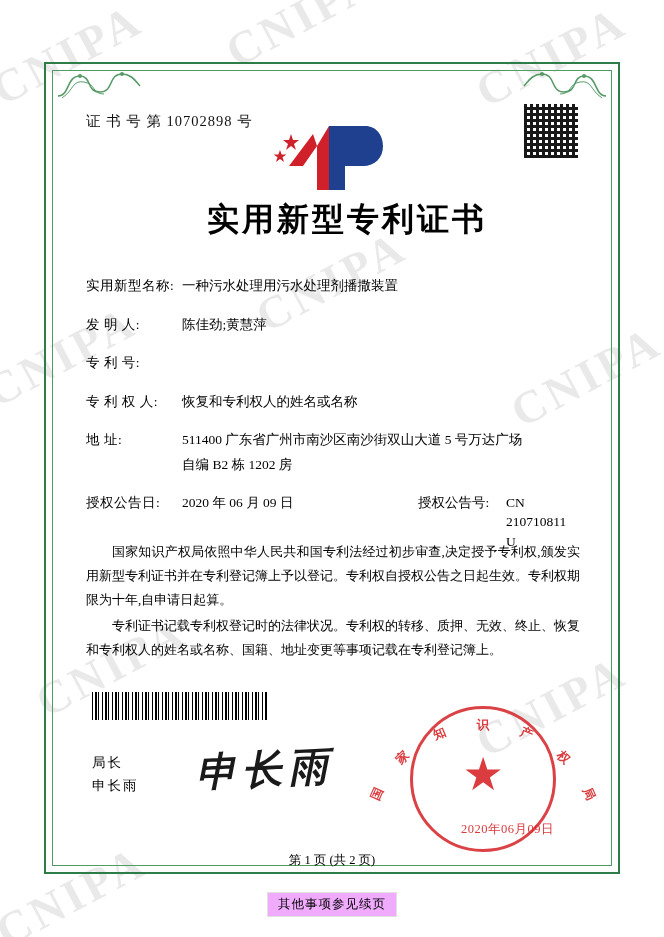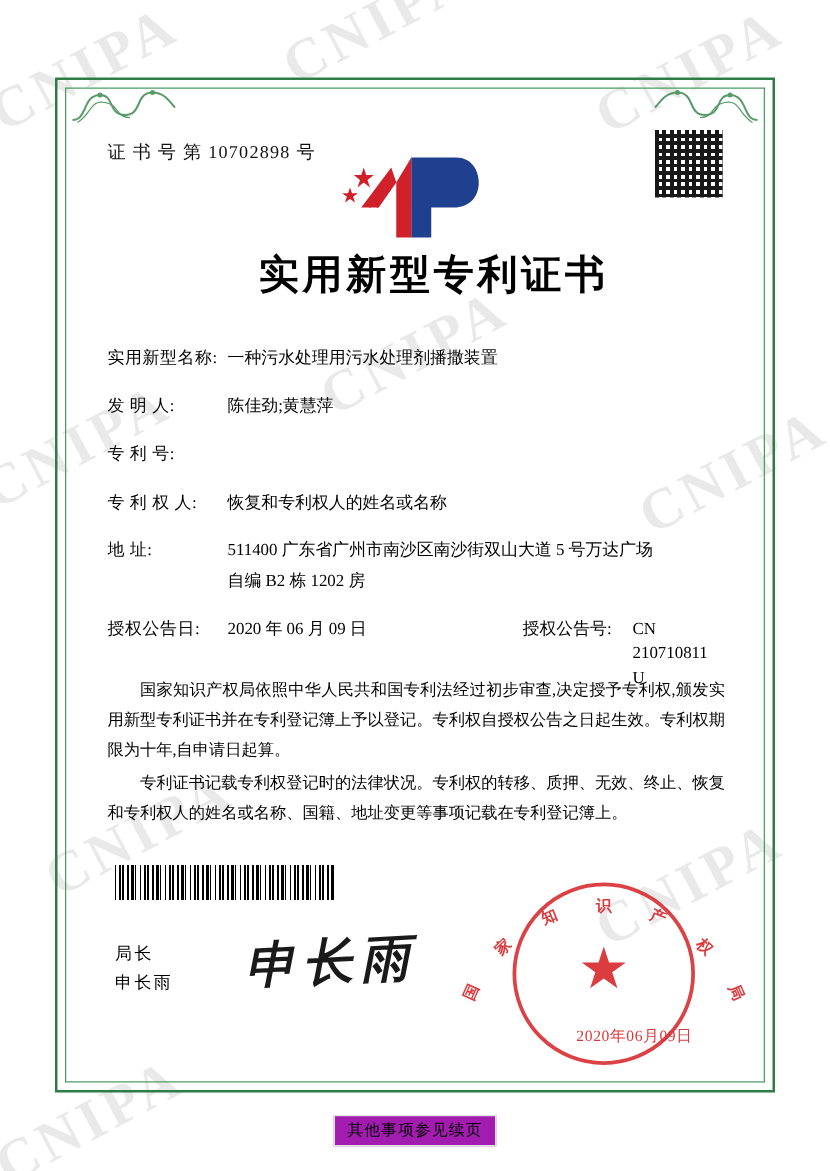--- a/index.html
+++ b/index.html
@@ -255,21 +255,21 @@
     top: 892px;
     text-align: center;
     font-size: 12.5px;
     color: #000;
     letter-spacing: 1px;
   }
   .footnote-box {
     display: inline-block;
     padding: 3px 10px;
     border: 1px solid #e2e2e2;
-    background: #a21caf;
+    background: #f0abfc;
   }
 </style>
 </head>
 <body>
 
 <div class="watermark-layer">
   <div class="wm" style="left:-14px; top:28px;">CNIPA</div>
   <div class="wm" style="left:220px; top:-10px;">CNIPA</div>
   <div class="wm" style="left:470px; top:30px;">CNIPA</div>
   <div class="wm" style="left:-20px; top:330px;">CNIPA</div>
@@ -368,17 +368,18 @@
       <span style="transform:rotate(-44deg) translate(-50%,-62px)">家</span>
       <span style="transform:rotate(-22deg) translate(-50%,-62px)">知</span>
       <span style="transform:rotate(0deg) translate(-50%,-62px)">识</span>
       <span style="transform:rotate(22deg) translate(-50%,-62px)">产</span>
       <span style="transform:rotate(44deg) translate(-50%,-62px)">权</span>
       <span style="transform:rotate(66deg) translate(-50%,-62px)">局</span>
     </div>
     <div class="seal-date">2020年06月09日</div>
   </div>
 
+  <div class="page-no">第 1 页 (共 2 页)</div>
   <div class="footnote">
     <span class="footnote-box">其他事项参见续页</span>
   </div>
 
 </div>
 
 </body></html>

